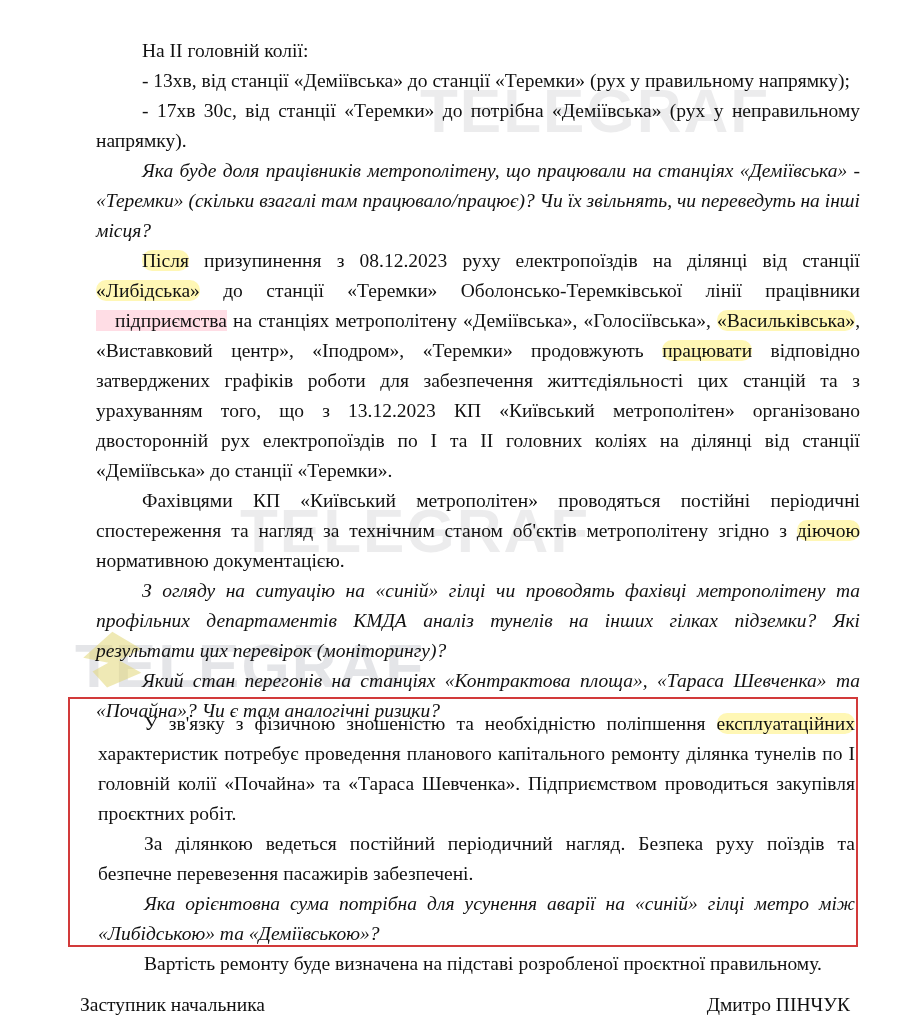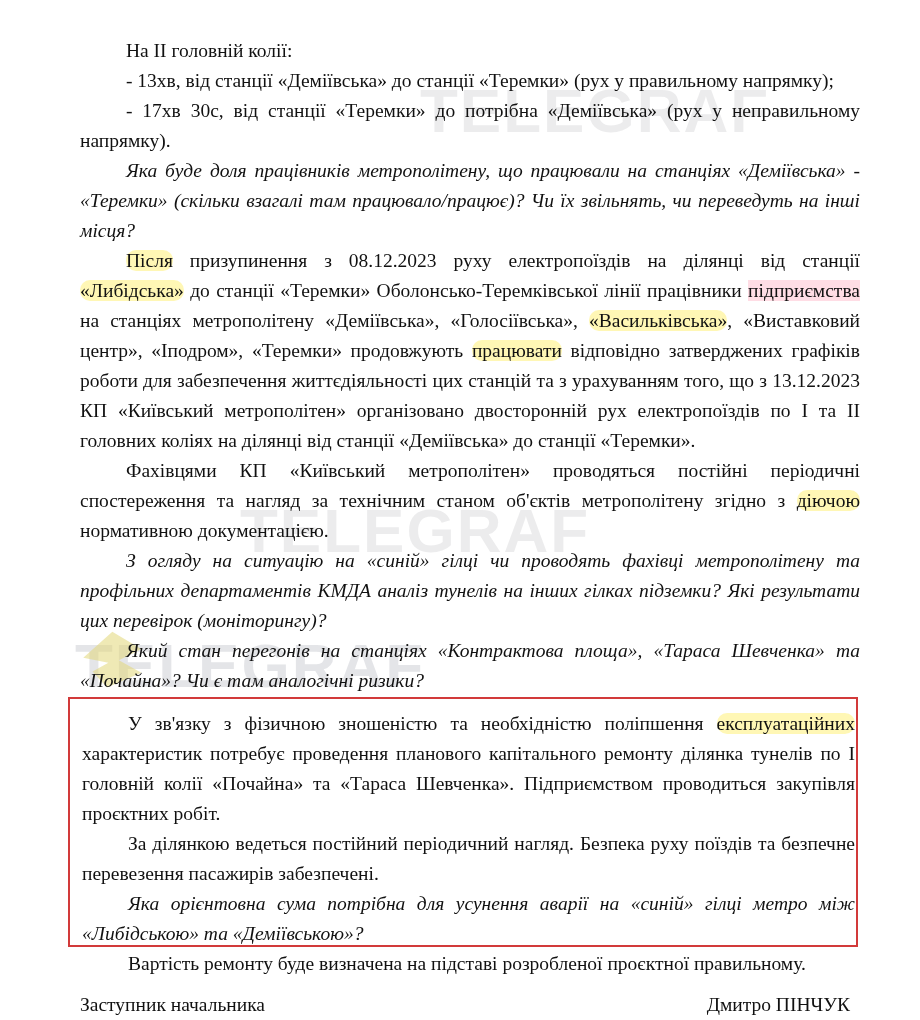--- a/index.html
+++ b/index.html
@@ -68,41 +68,42 @@
   }
 
   .doc-body {
     position: absolute;
     left: 80px;
     top: 36px;
     width: 780px;
   }
 
   p.para {
-    margin: 0 0 0 0;
+    margin: 0 0 0 16px;
     font-size: 19.5px;
     line-height: 30px;
     text-align: justify;
     text-indent: 46px;
     hyphens: none;
   }
   p.para.dash {
     text-indent: 46px;
   }
   .italic {
     font-style: italic;
   }
 
   
   .hl-yellow {
     background: rgba(255, 240, 120, 0.55);
     border-radius: 10px;
   }
   .hl-pink {
     background: rgba(255, 170, 190, 0.40);
+    padding-left: 19px;
   }
 
   
   .redbox {
     position: absolute;
     left: 68px;
     top: 697px;
     width: 790px;
     height: 250px;
     border: 2px solid #d23a3a;

